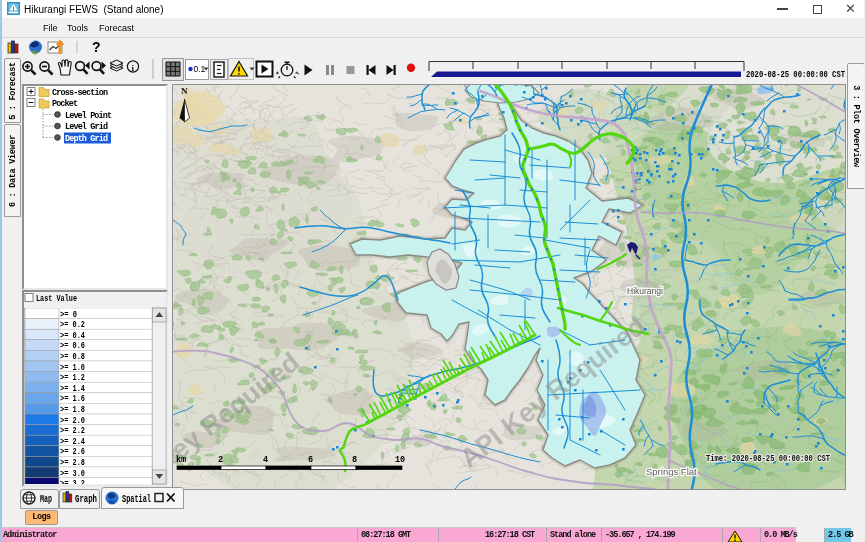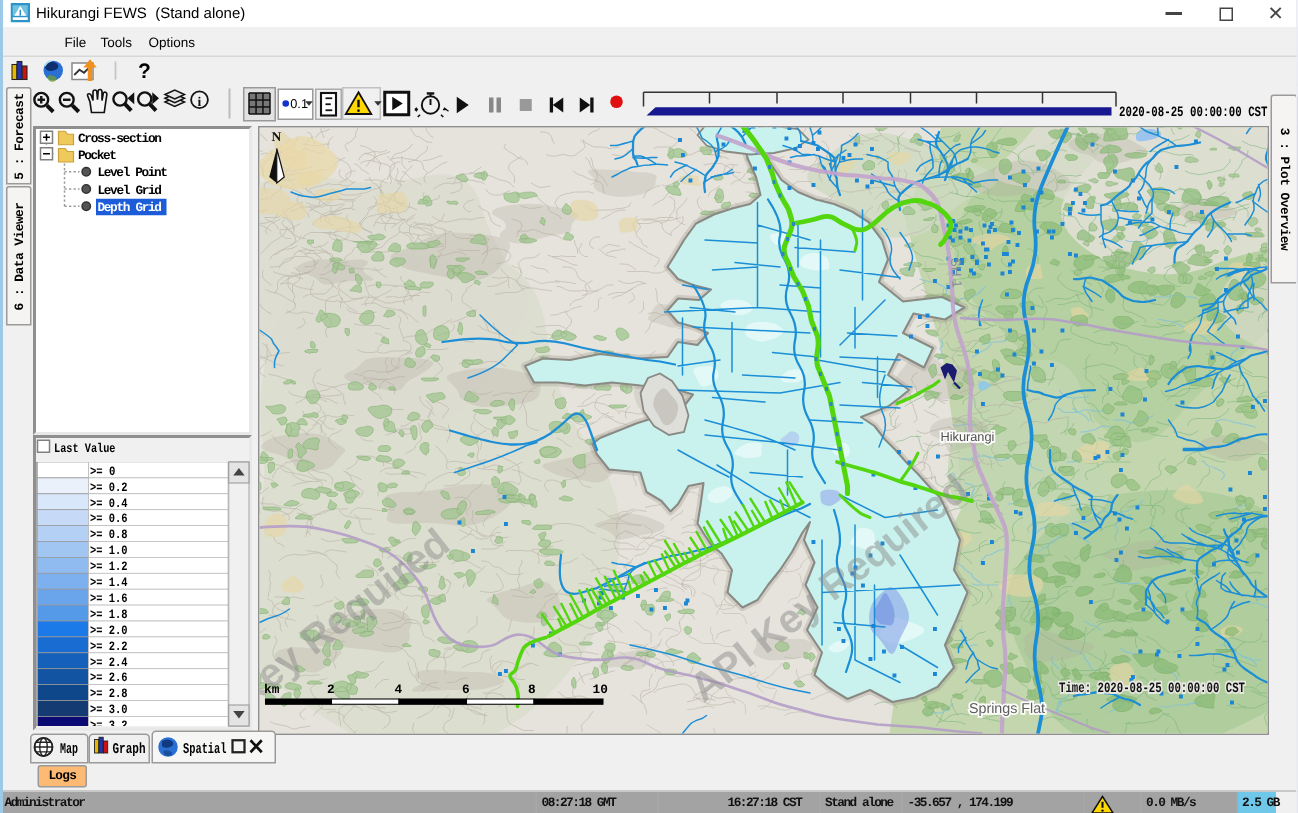--- a/index.html
+++ b/index.html
@@ -14,21 +14,21 @@
 #row2{left:0;top:57px;width:865px;height:27px;background:#f0f0f0;border-left:2px solid #88c3ea;}
 .vtab{background:#f5f4f2;border:1px solid #9a9a9a;border-radius:2px 2px 0 0;color:#000;overflow:hidden;}
 .vtab>div{position:absolute;font-family:"Liberation Mono",monospace;font-weight:bold;font-size:8.5px;letter-spacing:-0.3px;white-space:nowrap;left:50%;top:50%;}
 .vtabL>div{transform:translate(-50%,-50%) rotate(-90deg);}
 .vtabR>div{transform:translate(-50%,-50%) rotate(90deg);}
 
 #treepanel{left:22px;top:84px;width:146px;height:206px;background:#fff;border:2px solid;border-color:#8f8f8f #e8e8e8 #e8e8e8 #8f8f8f;box-sizing:border-box;}
 #legendpanel{left:22px;top:290px;width:146px;height:197px;background:#f0f0f0;border:2px solid;border-color:#8f8f8f #e8e8e8 #e8e8e8 #8f8f8f;box-sizing:border-box;}
 #mappanel{left:172px;top:84px;width:674px;height:406px;background:#e3e1da;border:1px solid #8f8f8f;box-sizing:border-box;}
 
-#statusbar{left:0;top:527px;width:865px;height:15px;background:#a3a3a3;border-top:1px solid #c8c8c8;font-family:"Liberation Mono",monospace;font-size:8.5px;letter-spacing:-1px;font-weight:bold;color:#111;}
+#statusbar{left:0;top:527px;width:796px;height:15px;background:#f9a8d4;border-top:1px solid #c8c8c8;font-family:"Liberation Mono",monospace;font-size:8.5px;letter-spacing:-1px;font-weight:bold;color:#111;}
 .sfield{position:absolute;top:0;height:15px;border-left:1px solid #a8a8a8;padding-left:3px;line-height:15px;white-space:nowrap;overflow:hidden;}
 
 .btab{position:absolute;top:489px;height:18px;background:#f0f0f0;border:1px solid #9a9a9a;border-radius:3px 3px 0 0;font-family:"Liberation Mono",monospace;font-weight:bold;font-size:10px;color:#000;}
 #logsbtn{left:25px;top:510px;width:31px;height:13px;background:#fdba74;border:1px solid #9a9a9a;border-radius:2px;font-family:"Liberation Mono",monospace;font-weight:bold;font-size:8.5px;letter-spacing:-0.5px;text-align:center;line-height:13px;}
 </style>
 </head>
 <body>
 <div class="abs" style="left:0;top:0;width:2px;height:542px;background:#9cc9e8;z-index:50;"></div>
 <div class="abs" style="left:863.5px;top:0;width:1.5px;height:542px;background:#e8eef4;z-index:50;"></div>
 
@@ -41,21 +41,21 @@
 <rect x="1.5" y="9.5" width="10" height="1.8" fill="#fff"></rect>
 </svg>
 <div class="abs" id="title-text">Hikurangi FEWS&nbsp;&nbsp;(Stand alone)</div>
 <div class="abs" style="left:777px;top:8px;width:11px;height:1.5px;background:#444;"></div>
 <div class="abs" style="left:813px;top:5px;width:7px;height:7px;border:1.5px solid #444;"></div>
 <div class="abs" style="left:845px;top:3px;width:11px;height:11px;font-size:13px;color:#444;line-height:11px;">✕</div>
 
 <div class="abs" id="menubar">
     <span style="position:absolute;left:5px;top:5px;">File</span>
     <span style="position:absolute;left:29px;top:5px;">Tools</span>
-    <span style="position:absolute;left:61px;top:5px;">Options</span>
+    <span style="position:absolute;left:61px;top:5px;">Forecast</span>
     <span style="position:absolute;left:103px;top:21px;">Help</span>
   </div>
 
 <div class="abs" id="toolbar1"></div>
 
 <div class="abs" id="row2"></div>
 
 <svg class="abs" style="left:0;top:0;" width="865" height="84">
 
 <g>

